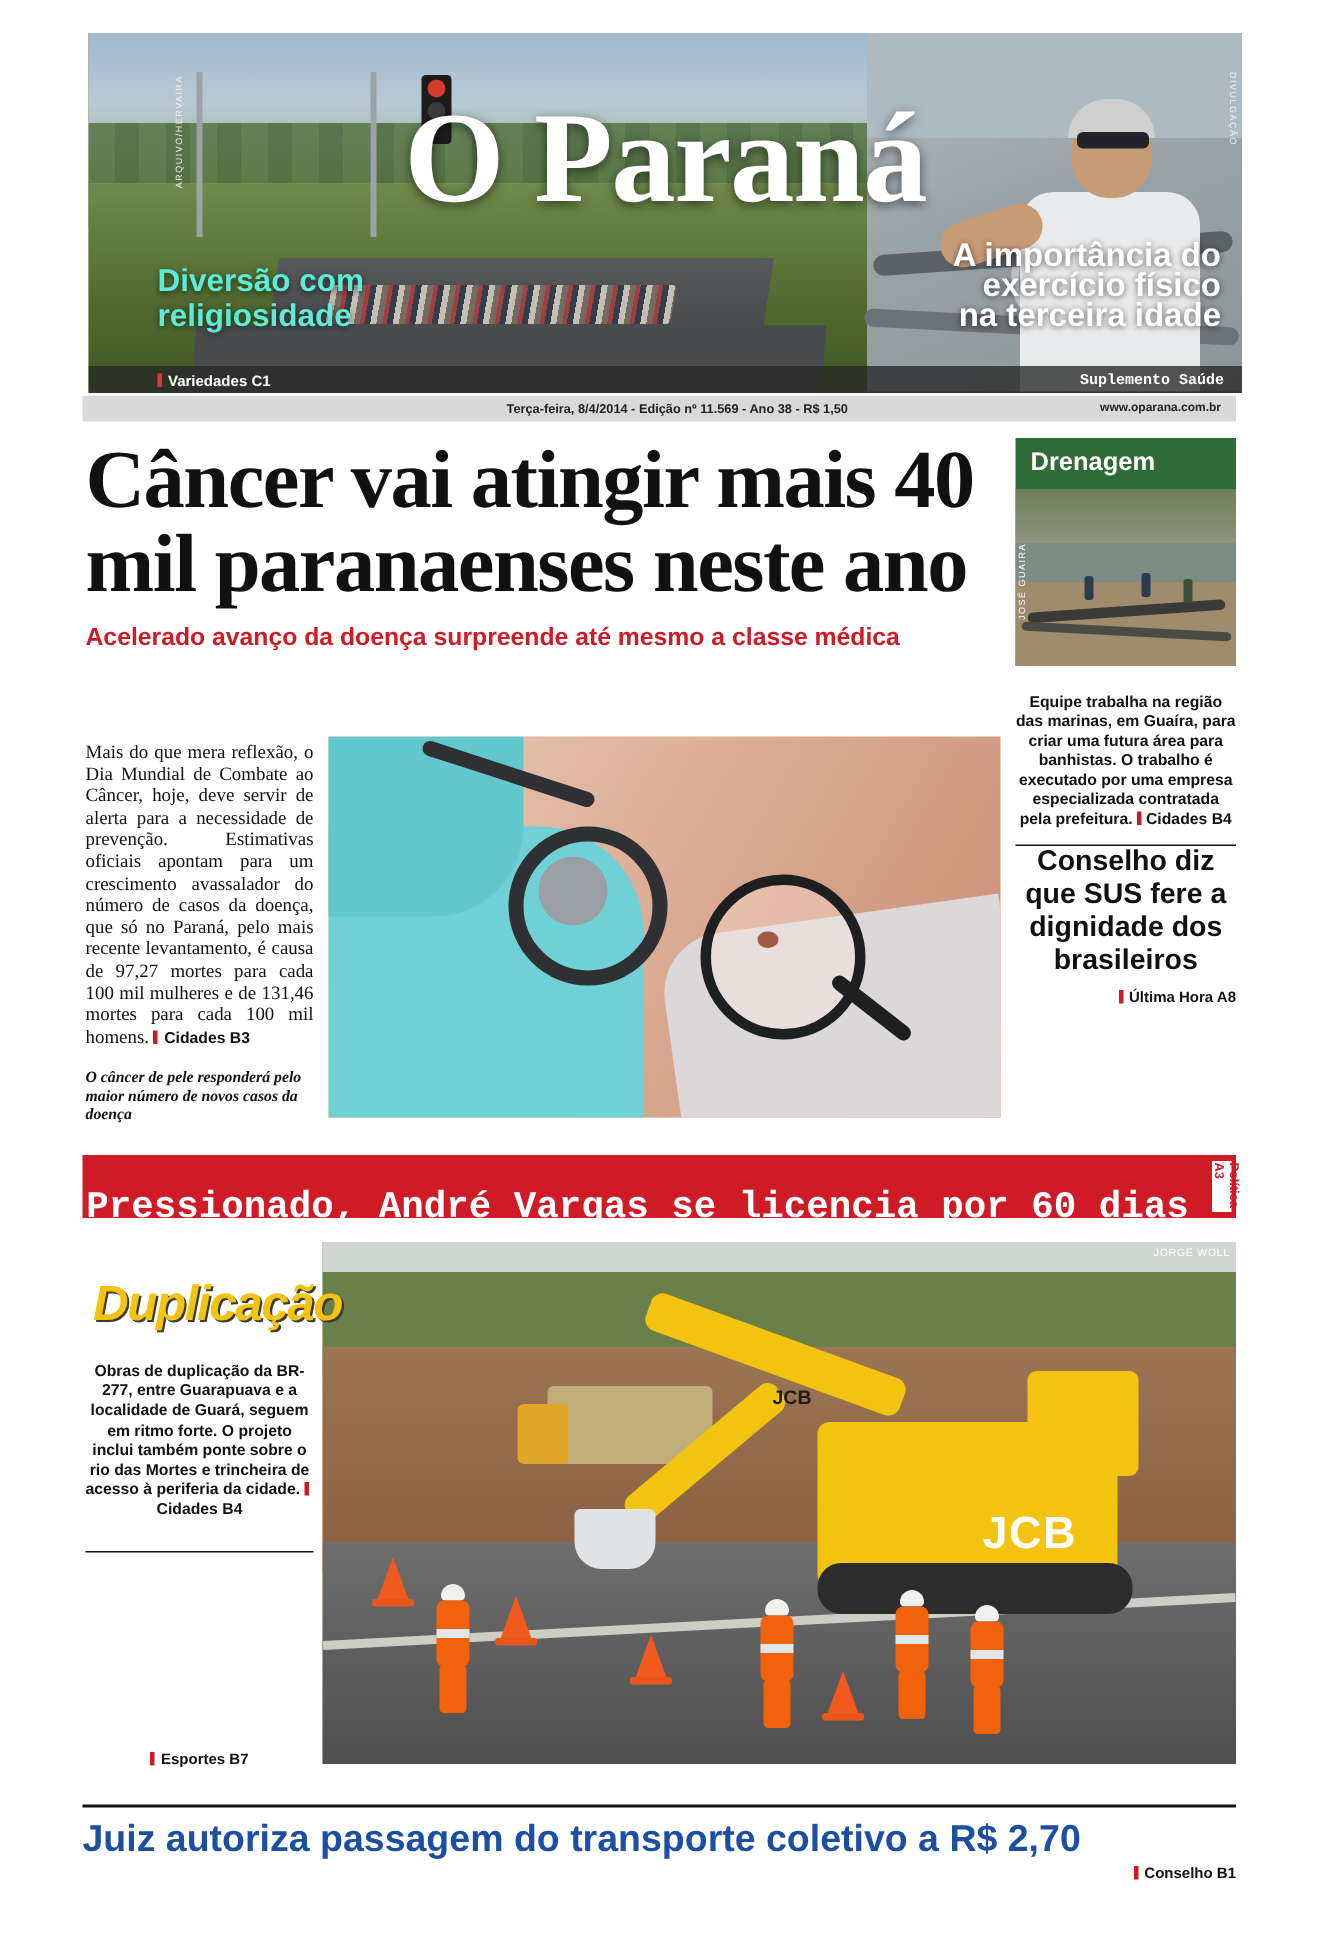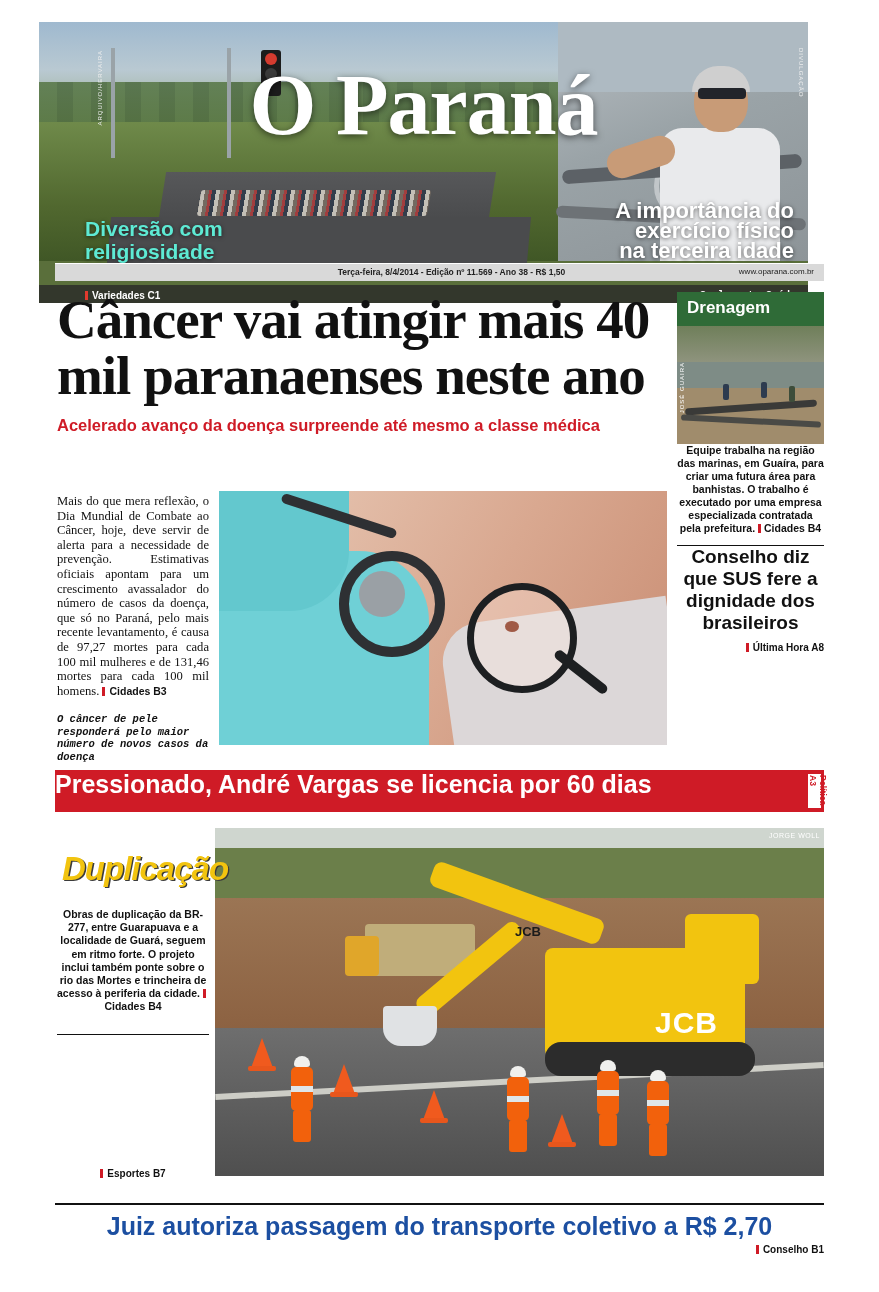--- a/index.html
+++ b/index.html
@@ -5,21 +5,21 @@
   html,body{margin:0;padding:0;background:#ffffff;}
   body{
     width:879px;height:1292px;
     font-family:"Liberation Serif", serif;
     color:#111;
     overflow:hidden;
   }
   .page{position:relative;width:879px;height:1292px;background:#fff;}
 
   
-  .masthead{position:absolute;left:39px;top:22px;width:769px;height:281px;overflow:hidden;background:#5a6f3b;}
+  .masthead{position:absolute;left:59px;top:22px;width:769px;height:240px;overflow:hidden;background:#5a6f3b;}
   .mast-photo{position:absolute;inset:0;}
   
   .mast-sky{position:absolute;left:0;top:0;width:769px;height:120px;
     background:linear-gradient(180deg,#9fb9cf 0%,#b9c9d2 40%,#8ea06f 100%);}
   .mast-ground{position:absolute;left:0;top:100px;width:769px;height:139px;
     background:linear-gradient(180deg,#6f8a4a 0%,#51682f 60%,#405726 100%);}
   .mast-road{position:absolute;left:120px;top:150px;width:330px;height:90px;
     background:linear-gradient(180deg,#57585a 0%,#3e3f41 100%);
     transform:skewX(-9deg);}
   .mast-road2{position:absolute;left:70px;top:195px;width:420px;height:46px;
@@ -66,36 +66,36 @@
   .tag-left:before{content:"";display:inline-block;width:3px;height:9px;background:#e23a2e;margin-right:4px;vertical-align:-1px;}
   .tag-right{position:absolute;right:12px;bottom:2px;font-family:Liberation Mono, monospace;
     font-weight:bold;font-size:10px;color:#fff;}
 
   
   .dateline{position:absolute;left:55px;top:263px;width:769px;height:17px;
     background:#d9d9d9;border-top:1px solid #fff;}
   .dateline .center{position:absolute;left:12px;top:3px;width:769px;text-align:center;
     font-family:"Liberation Sans",sans-serif;font-size:8.5px;color:#222;font-weight:bold;}
   .dateline .site{position:absolute;right:10px;top:3px;
-    font-family:"Liberation Sans",sans-serif;font-size:8px;color:#222;font-weight:normal;}
+    font-family:"Liberation Sans",sans-serif;font-size:8px;color:#222;font-weight:bold;}
 
   
   .lead{position:absolute;left:57px;top:292px;width:610px;}
   .lead h1{margin:0;font-family:"Liberation Serif",serif;font-weight:bold;
     font-size:55px;line-height:56px;color:#111;letter-spacing:-1px;}
   .lead .sub{margin:12px 0 0;font-family:"Liberation Sans",sans-serif;font-weight:bold;
     font-size:16.5px;color:#cf1b26;}
 
   .lead-body{position:absolute;left:57px;top:494px;width:152px;
     font-family:"Liberation Serif",serif;font-size:12.6px;line-height:14.6px;
     text-align:justify;color:#111;}
   .lead-body .ref{font-family:"Liberation Sans",sans-serif;font-weight:bold;font-size:10.5px;color:#111;white-space:nowrap;}
   .lead-body .ref:before{content:"";display:inline-block;width:3px;height:9px;background:#cf1b26;margin-right:4px;vertical-align:-1px;}
   .lead-caption{position:absolute;left:57px;top:713px;width:152px;
-    font-family:Liberation Mono, monospace;font-style:italic;font-weight:bold;font-size:10.5px;line-height:12.5px;color:#111;}
+    font-family:Liberation Serif, serif;font-style:italic;font-weight:bold;font-size:10.5px;line-height:12.5px;color:#111;}
 
   .lead-photo{position:absolute;left:219px;top:491px;width:448px;height:254px;overflow:hidden;
     background:linear-gradient(180deg,#e4c5b6 0%,#d9a892 100%);}
   .lp-arm{position:absolute;left:0;top:0;width:448px;height:254px;
     background:linear-gradient(120deg,#e9cbb8 0%,#d9a890 55%,#c98d73 100%);}
   .lp-sleeve{position:absolute;right:-10px;top:120px;width:230px;height:150px;background:#dcd7d8;border-radius:40px 0 0 0;transform:rotate(-8deg);}
   .lp-glove{position:absolute;left:0;top:60px;width:210px;height:200px;background:#6fd0d6;border-radius:0 70px 0 0;}
   .lp-glove2{position:absolute;left:-20px;top:0px;width:150px;height:120px;background:#63c8ce;border-radius:0 0 60px 0;}
   .lp-steth{position:absolute;left:120px;top:60px;width:86px;height:86px;border:10px solid #2e3033;border-radius:50%;}
   .lp-steth-in{position:absolute;left:140px;top:80px;width:46px;height:46px;border-radius:50%;background:#9aa0a5;}
@@ -112,35 +112,35 @@
   .dren-photo{position:absolute;left:0;top:34px;width:147px;height:118px;overflow:hidden;
     background:linear-gradient(180deg,#6f7f5a 0%,#8e937d 30%,#b8a98e 60%,#9d8d72 100%);}
   .dren-water{position:absolute;left:0;top:36px;width:147px;height:26px;background:#7e8c86;}
   .dren-sand{position:absolute;left:0;top:62px;width:147px;height:56px;background:#a08c6c;}
   .dren-pipe{position:absolute;left:8px;top:78px;width:132px;height:7px;background:#3a3a38;border-radius:4px;transform:rotate(-4deg);}
   .dren-pipe2{position:absolute;left:4px;top:92px;width:140px;height:6px;background:#4a4a46;border-radius:4px;transform:rotate(3deg);}
   .dren-fig{position:absolute;width:6px;height:16px;background:#2d3b4f;border-radius:2px;}
   .credit-dren{position:absolute;left:2px;top:36px;font-family:"Liberation Sans",sans-serif;
     font-size:6px;color:#fff;writing-mode:vertical-rl;transform:rotate(180deg);letter-spacing:1px;}
 
-  .dren-text{width:147px;margin-top:0;text-align:center;
+  .dren-text{width:147px;margin-top:18px;text-align:center;
     font-family:"Liberation Sans",sans-serif;font-weight:bold;font-size:10.5px;line-height:13px;color:#111;}
   .dren-text .ref:before{content:"";display:inline-block;width:3px;height:9px;background:#cf1b26;margin-right:3px;vertical-align:-1px;}
 
   .rule-r{width:147px;height:1px;background:#111;margin-top:10px;}
   .sus{width:147px;text-align:center;
     font-family:"Liberation Sans",sans-serif;font-weight:bold;font-size:19px;line-height:22px;color:#111;}
   .sus-ref{width:147px;margin-top:8px;text-align:right;
     font-family:"Liberation Sans",sans-serif;font-weight:bold;font-size:10px;color:#111;}
   .sus-ref:before{content:"";display:inline-block;width:3px;height:9px;background:#cf1b26;margin-right:4px;vertical-align:-1px;}
 
   
   .redband{position:absolute;left:55px;top:770px;width:769px;height:42px;background:#cf1b26;}
-  .redband .txt{position:absolute;left:0;top:0;width:740px;
-    font-family:Liberation Sans, sans-serif;font-weight:bold;font-size:25px;color:#fff;}
+  .redband .txt{position:absolute;left:0;top:20px;width:740px;text-align:center;
+    font-family:Liberation Mono, monospace;font-weight:bold;font-size:25px;color:#fff;}
   .redband .side{position:absolute;right:3px;top:4px;height:34px;width:13px;background:#fff;}
   .redband .side span{display:block;font-family:"Liberation Sans",sans-serif;font-weight:bold;
     font-size:8.5px;color:#cf1b26;writing-mode:vertical-rl;padding-top:1px;}
 
   
   .dup-photo{position:absolute;left:215px;top:828px;width:609px;height:348px;overflow:hidden;
     background:linear-gradient(180deg,#8fa06a 0%,#8d7b5e 25%,#9a7556 55%,#6f6a63 100%);}
   .dp-sky{position:absolute;left:0;top:0;width:609px;height:46px;background:#cfd6cf;}
   .dp-hill{position:absolute;left:0;top:20px;width:609px;height:70px;background:#6b7f4a;}
   .dp-dirt{position:absolute;left:0;top:70px;width:609px;height:150px;background:linear-gradient(180deg,#9b7554 0%,#8a5f3f 100%);}
@@ -176,21 +176,21 @@
   .dup-text .ref:before{content:"";display:inline-block;width:3px;height:9px;background:#cf1b26;margin-right:3px;vertical-align:-1px;}
   .rule-l{position:absolute;left:57px;top:1034px;width:152px;height:1px;background:#111;}
   .atl{position:absolute;left:57px;top:1052px;width:152px;text-align:center;
     font-family:"Liberation Sans",sans-serif;font-weight:bold;font-size:21px;line-height:25px;color:#111;}
   .atl-ref{position:absolute;left:57px;top:1168px;width:152px;text-align:center;
     font-family:"Liberation Sans",sans-serif;font-weight:bold;font-size:10px;color:#111;}
   .atl-ref:before{content:"";display:inline-block;width:3px;height:9px;background:#cf1b26;margin-right:4px;vertical-align:-1px;}
 
   
   .botrule{position:absolute;left:55px;top:1203px;width:769px;height:2px;background:#111;}
-  .bottom{position:absolute;left:55px;top:1212px;width:769px;text-align:center;
+  .bottom{position:absolute;left:55px;top:1212px;width:769px;
     font-family:"Liberation Sans",sans-serif;font-weight:bold;font-size:25px;color:#1c4fa1;}
   .bottom-ref{position:absolute;right:55px;top:1244px;
     font-family:"Liberation Sans",sans-serif;font-weight:bold;font-size:10px;color:#111;}
   .bottom-ref:before{content:"";display:inline-block;width:3px;height:9px;background:#cf1b26;margin-right:4px;vertical-align:-1px;}
 </style>
 </head>
 <body>
 
 <div class="page">
 

